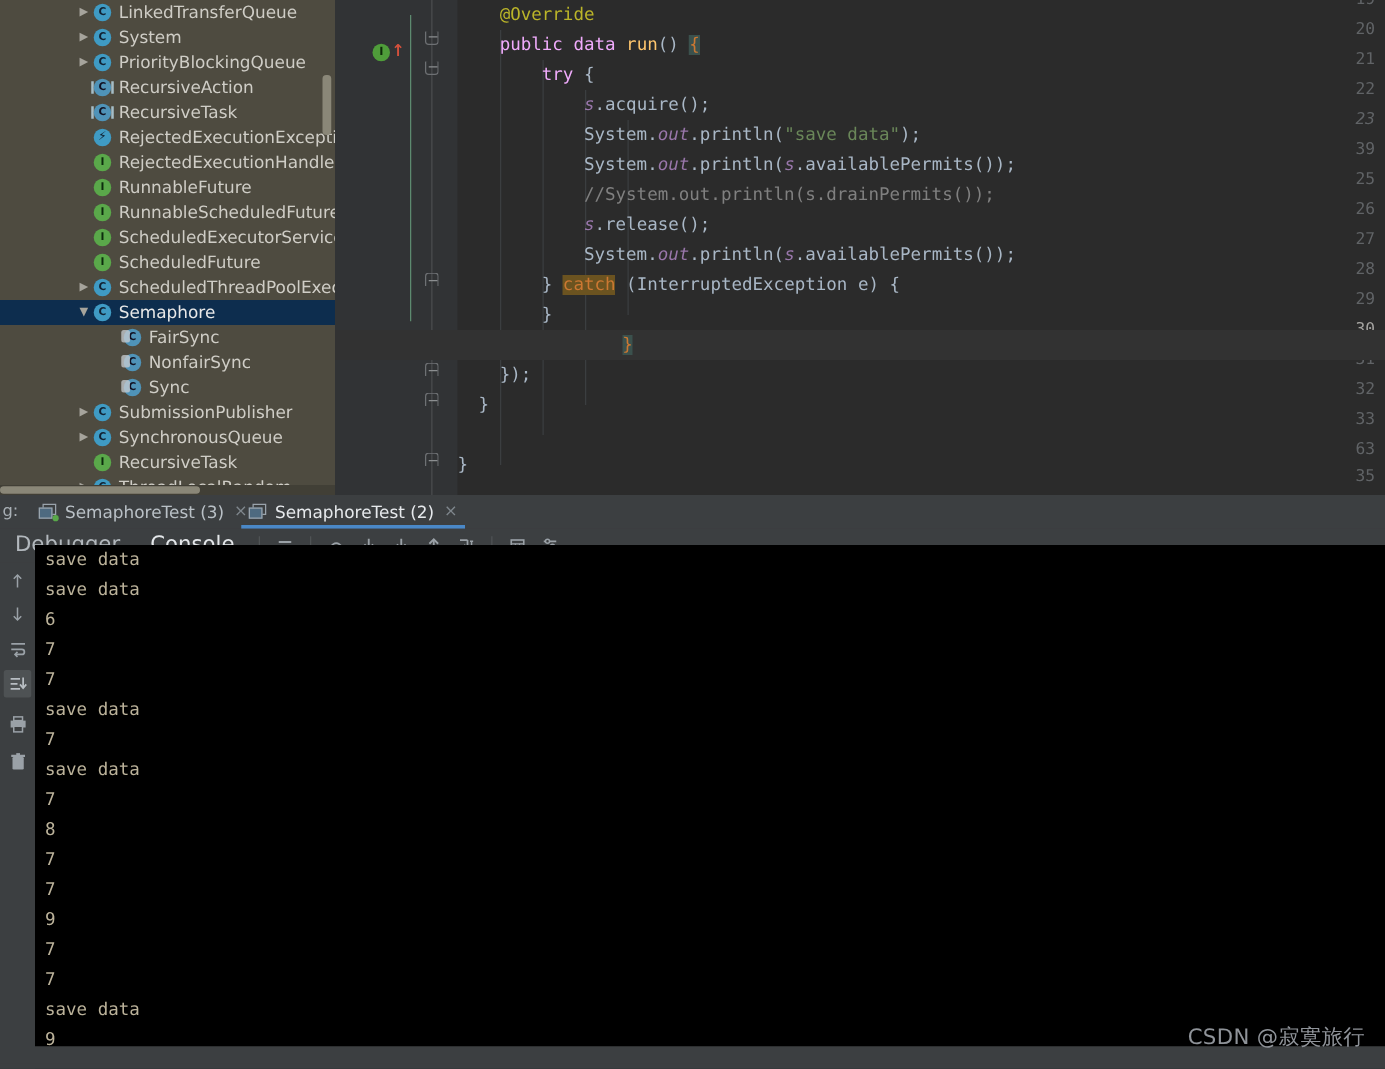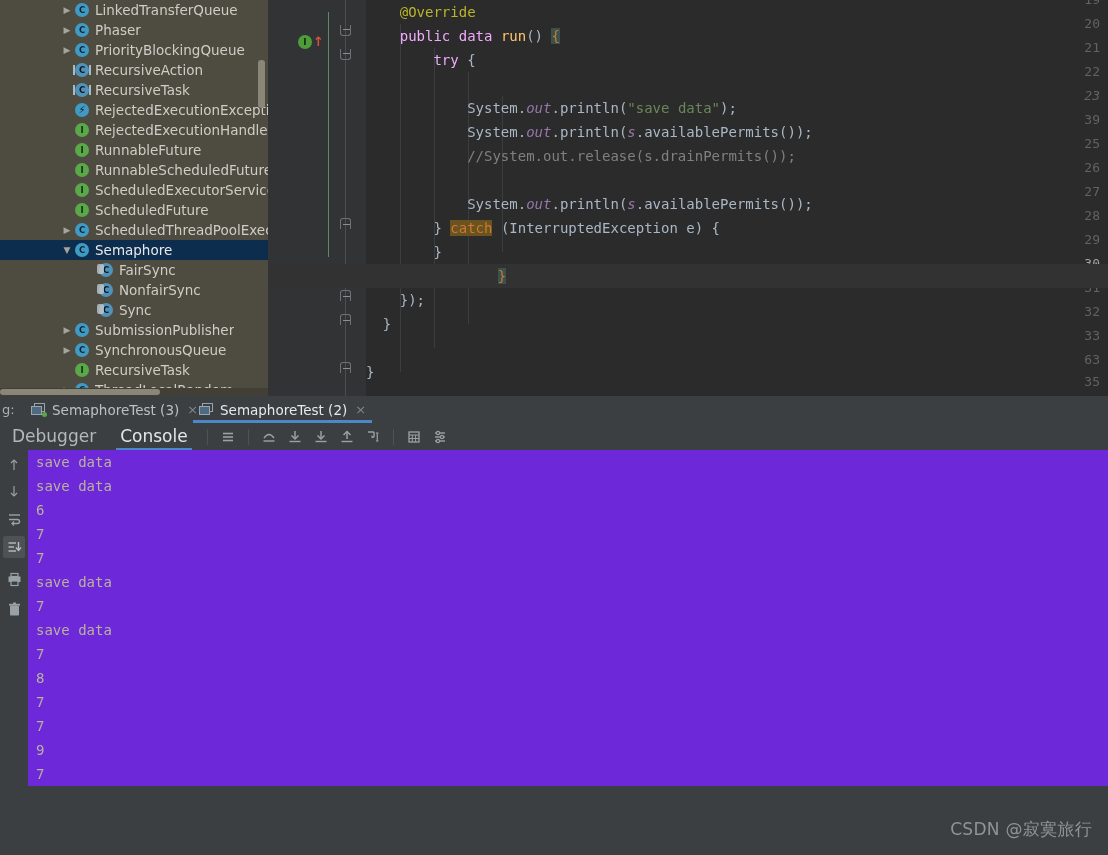--- a/index.html
+++ b/index.html
@@ -202,22 +202,22 @@
     position: absolute; left: 0; top: 54px; width: 28px; height: 405px;
     background: #3c3f41;
   }
   .sbtn {
     position: absolute; left: 3px; width: 22px; height: 22px;
     display: flex; align-items: center; justify-content: center; color: #9aa1a7;
   }
   .sbtn.active { background: #4e5254; border-radius: 2px; }
 
   .console {
-    position: absolute; left: 28px; top: 54px; width: 1080px; height: 336px;
-    background: #6d28d9; overflow: hidden;
+    position: absolute; left: 28px; top: 40px; width: 1080px; height: 401px;
+    background: #000000; overflow: hidden;
   }
   .cline {
     height: 24px; line-height: 24px; padding-left: 8px;
     font-family: "DejaVu Sans Mono", monospace; font-size: 14px; color: #bbb29a;
     white-space: pre;
   }
   .bottom-strip {
     position: absolute; left: 0; bottom: 0; width: 1108px; height: 4px;
     background: #3c3f41;
   }
@@ -241,21 +241,21 @@
             <span class="ic cls">
               <span class="disc">C</span>
             </span>
             <span class="tree-label">LinkedTransferQueue</span>
           </div>
           <div class="tree-row" style="padding-left: 60px;">
             <span class="twisty">▶</span>
             <span class="ic cls">
               <span class="disc">C</span>
             </span>
-            <span class="tree-label">Phaser</span>
+            <span class="tree-label">System</span>
           </div>
           <div class="tree-row" style="padding-left: 60px;">
             <span class="twisty">▶</span>
             <span class="ic cls">
               <span class="disc">C</span>
             </span>
             <span class="tree-label">PriorityBlockingQueue</span>
           </div>
           <div class="tree-row" style="padding-left: 60px;">
             <span class="twisty blank">&nbsp;</span>
@@ -436,23 +436,25 @@
 
       <div class="code">
         <div class="indent-guide" style="left:34px; top:24px; height:348px;"></div>
         <div class="indent-guide" style="left:68px; top:48px; height:300px;"></div>
         <div class="indent-guide" style="left:102px; top:72px; height:252px;"></div>
         <div class="indent-guide" style="left:136px; top:96px; height:156px;"></div>
 
         <div class="cl" style="top:0px;"><span class="an">    @Override</span></div>
         <div class="cl" style="top:24px;"><span class="k">    public</span><span class="pl"> </span><span class="k">data</span><span class="pl"> </span><span class="yel">run</span><span class="pl">() </span><span class="bracehl">{</span></div>
         <div class="cl" style="top:48px;"><span class="k">        try</span><span class="pl"> {</span></div>
+        <div class="cl" style="top:72px;"><span class="pl">            </span><span class="fld">s</span><span class="pl">.acquire();</span></div>
         <div class="cl" style="top:96px;"><span class="pl">            System.</span><span class="fld">out</span><span class="pl">.println(</span><span class="st">"save data"</span><span class="pl">);</span></div>
         <div class="cl" style="top:120px;"><span class="pl">            System.</span><span class="fld">out</span><span class="pl">.println(</span><span class="fld">s</span><span class="pl">.availablePermits());</span></div>
-        <div class="cl" style="top:144px;"><span class="cm">            //System.out.release(s.drainPermits());</span></div>
+        <div class="cl" style="top:144px;"><span class="cm">            //System.out.println(s.drainPermits());</span></div>
+        <div class="cl" style="top:168px;"><span class="pl">            </span><span class="fld">s</span><span class="pl">.release();</span></div>
         <div class="cl" style="top:192px;"><span class="pl">            System.</span><span class="fld">out</span><span class="pl">.println(</span><span class="fld">s</span><span class="pl">.availablePermits());</span></div>
         <div class="cl" style="top:216px;"><span class="pl">        } </span><span class="hlb">catch</span><span class="pl"> (InterruptedException e) {</span></div>
         <div class="cl" style="top:240px;"><span class="pl">        }</span></div>
         <div class="cl hl-row" style="top:264px;"><span class="pl">    </span><span class="bracehl">}</span></div>
         <div class="cl" style="top:288px;"><span class="pl">    });</span></div>
         <div class="cl" style="top:312px;"><span class="pl">  }</span></div>
         <div class="cl" style="top:360px;"><span class="pl">}</span></div>
       </div>
     </div>
   </div>

